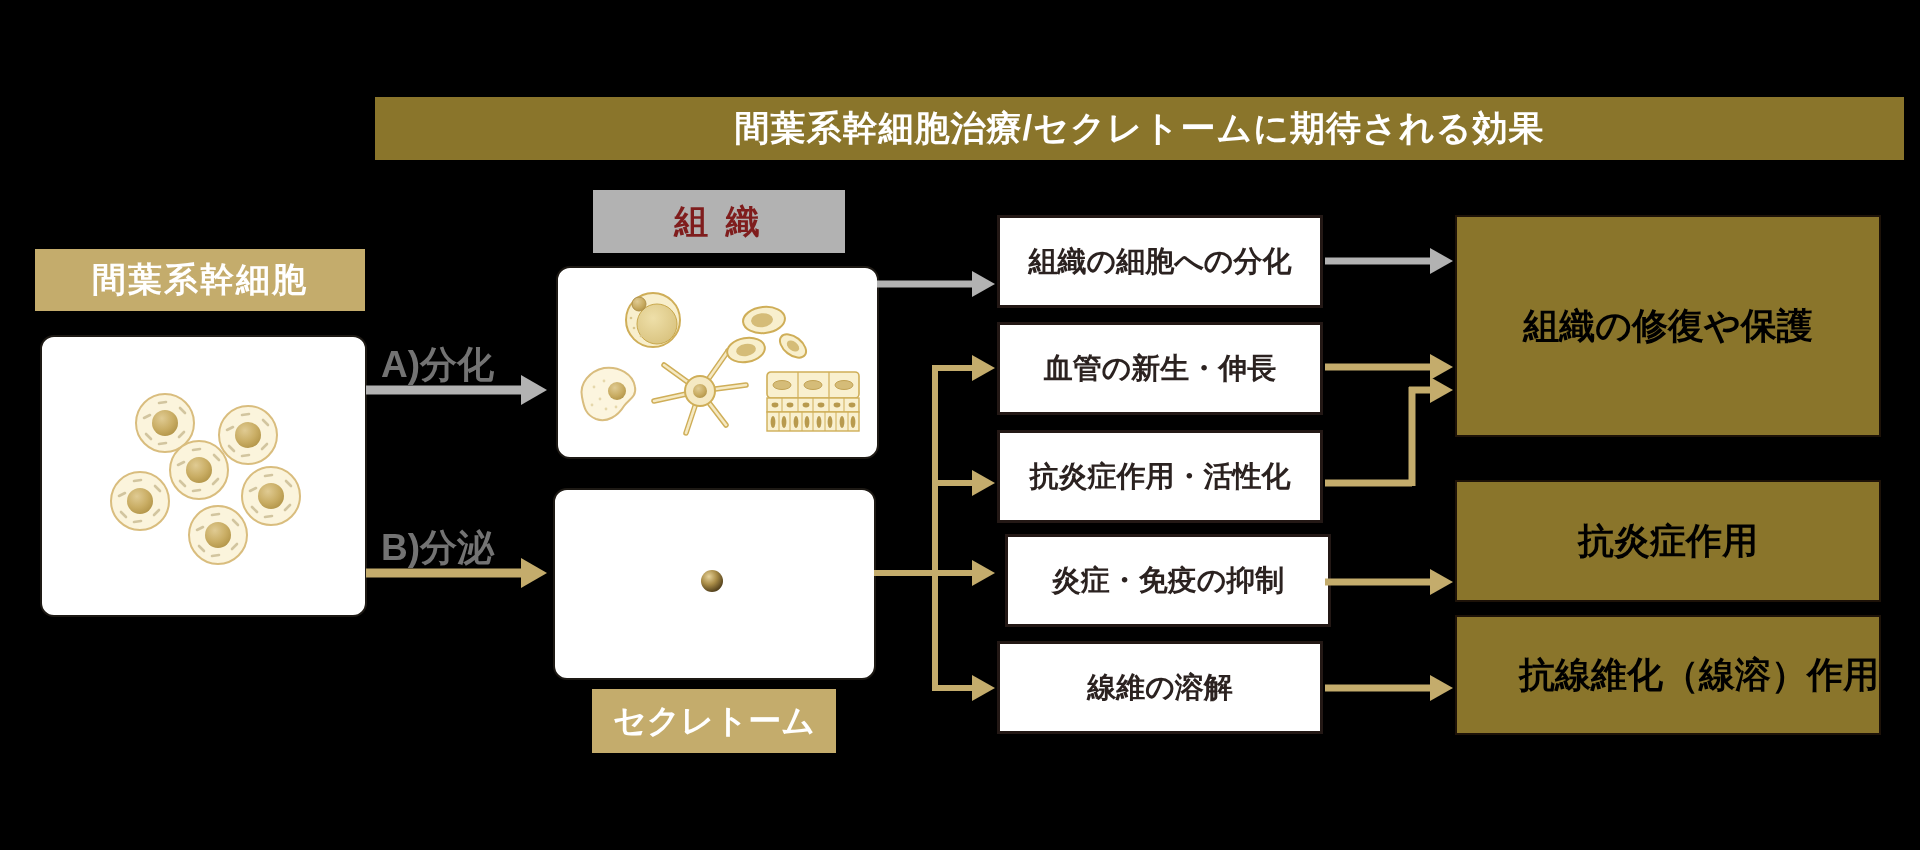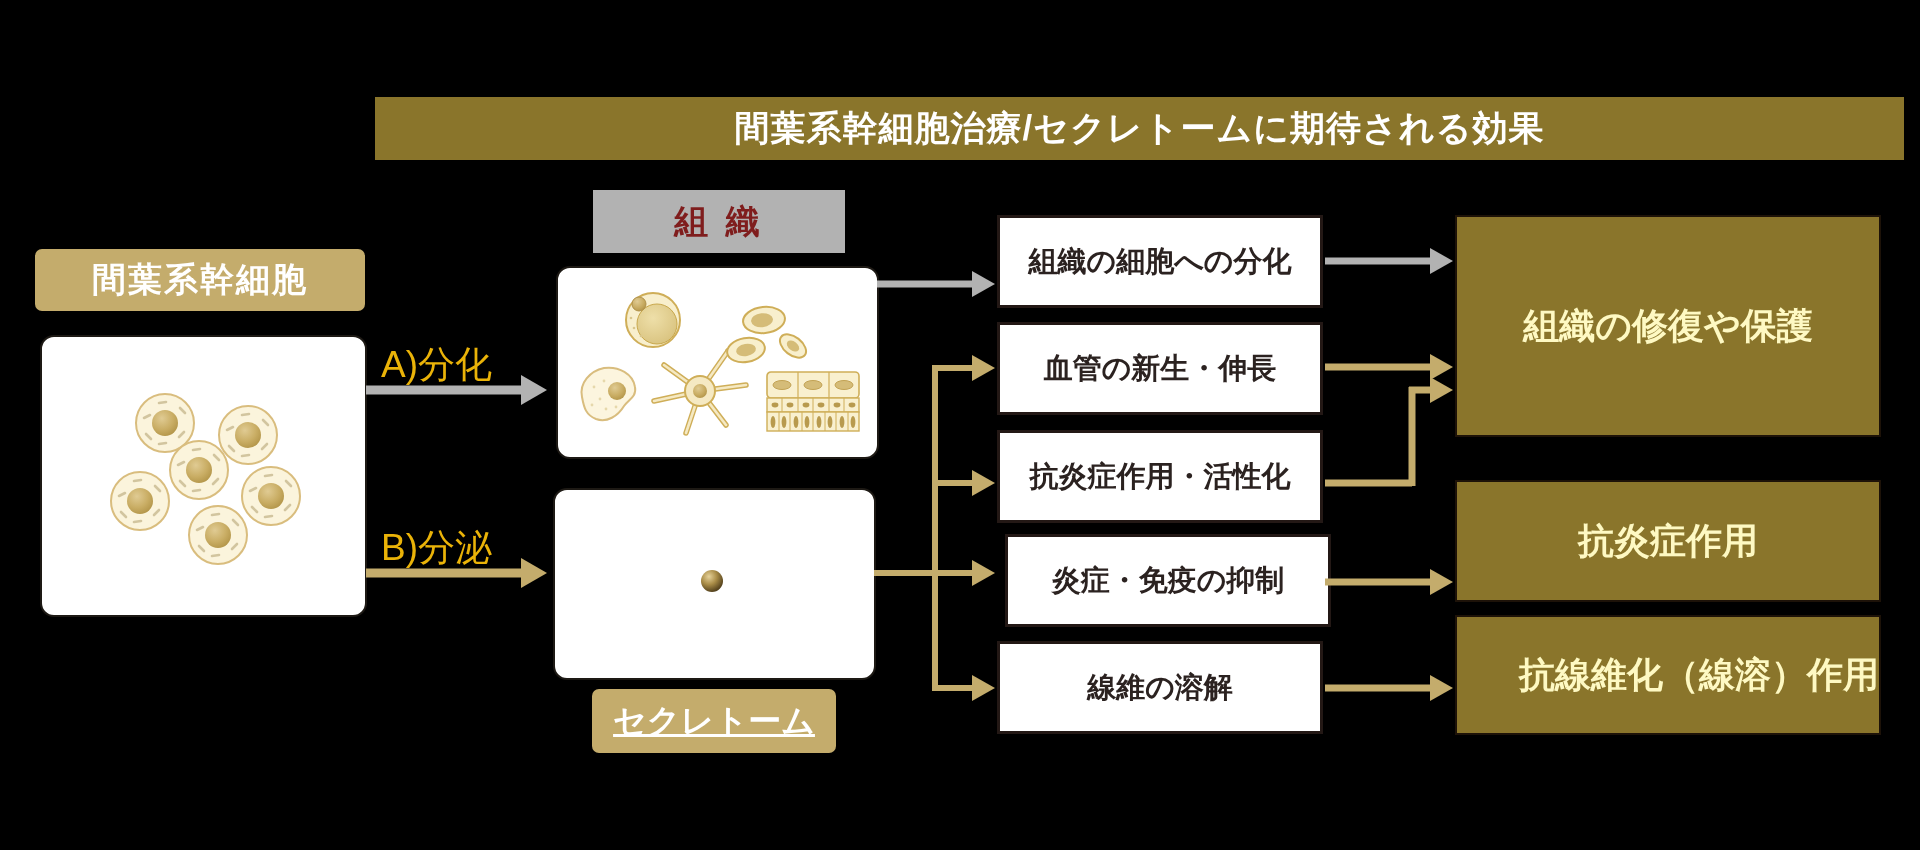--- a/index.html
+++ b/index.html
@@ -8,43 +8,43 @@
     font-family:"Liberation Sans","DejaVu Sans",sans-serif;
   }
   .abs{position:absolute;}
   .flexc{display:flex;align-items:center;justify-content:center;text-align:center;}
 
   
   .banner{left:375px;top:97px;width:1529px;height:63px;background:#8a752b;
           color:#fff;font-size:35px;font-weight:700;letter-spacing:1px;}
 
   
-  .tag-gold{background:#c4ac6c;color:#fff;font-weight:700;border-radius:7px;}
+  .tag-gold{background:#c4ac6c;color:#fff;font-weight:700;}
   .msc-label{left:35px;top:249px;width:330px;height:62px;font-size:34px;letter-spacing:2px;}
-  .secretome-label{left:592px;top:689px;width:244px;height:64px;font-size:33px;text-decoration:underline;}
+  .secretome-label{left:592px;top:689px;width:244px;height:64px;font-size:33px;}
 
   
   .tissue-label{left:593px;top:190px;width:252px;height:63px;background:#b2b2b2;
                 color:#7f1d1d;font-size:34px;font-weight:700;letter-spacing:4px;}
 
   
   .illus-box{background:#fff;border:2px solid #1d1914;border-radius:14px;}
   .stem-box{left:40px;top:335px;width:323px;height:278px;}
   .tissue-box{left:556px;top:266px;width:319px;height:189px;}
   .secretome-box{left:553px;top:488px;width:319px;height:188px;}
 
   
   .effect{left:997px;width:326px;height:93px;background:#fff;border:3px solid #231815;
           color:#2b2220;font-size:29px;font-weight:700;box-sizing:border-box;}
   
   .outcome{left:1455px;width:426px;background:#8a752b;border:2px solid #1d1208;
-           color:#fef9c3;font-size:36px;font-weight:700;box-sizing:border-box;}
-
-  
-  .path-label{color:#eab308;font-size:37px;font-weight:400;}
+           color:#000000;font-size:36px;font-weight:700;box-sizing:border-box;}
+
+  
+  .path-label{color:#737373;font-size:37px;font-weight:700;}
 
   .secretome-dot{
     left:701px;top:570px;width:22px;height:22px;border-radius:50%;
     background:radial-gradient(circle at 36% 30%, #e6d29a 0%, #a98c47 38%, #5a4720 72%, #332810 100%);
   }
 
   svg{display:block;}
   .connectors{left:0;top:0;pointer-events:none;}
 </style>
 </head>

